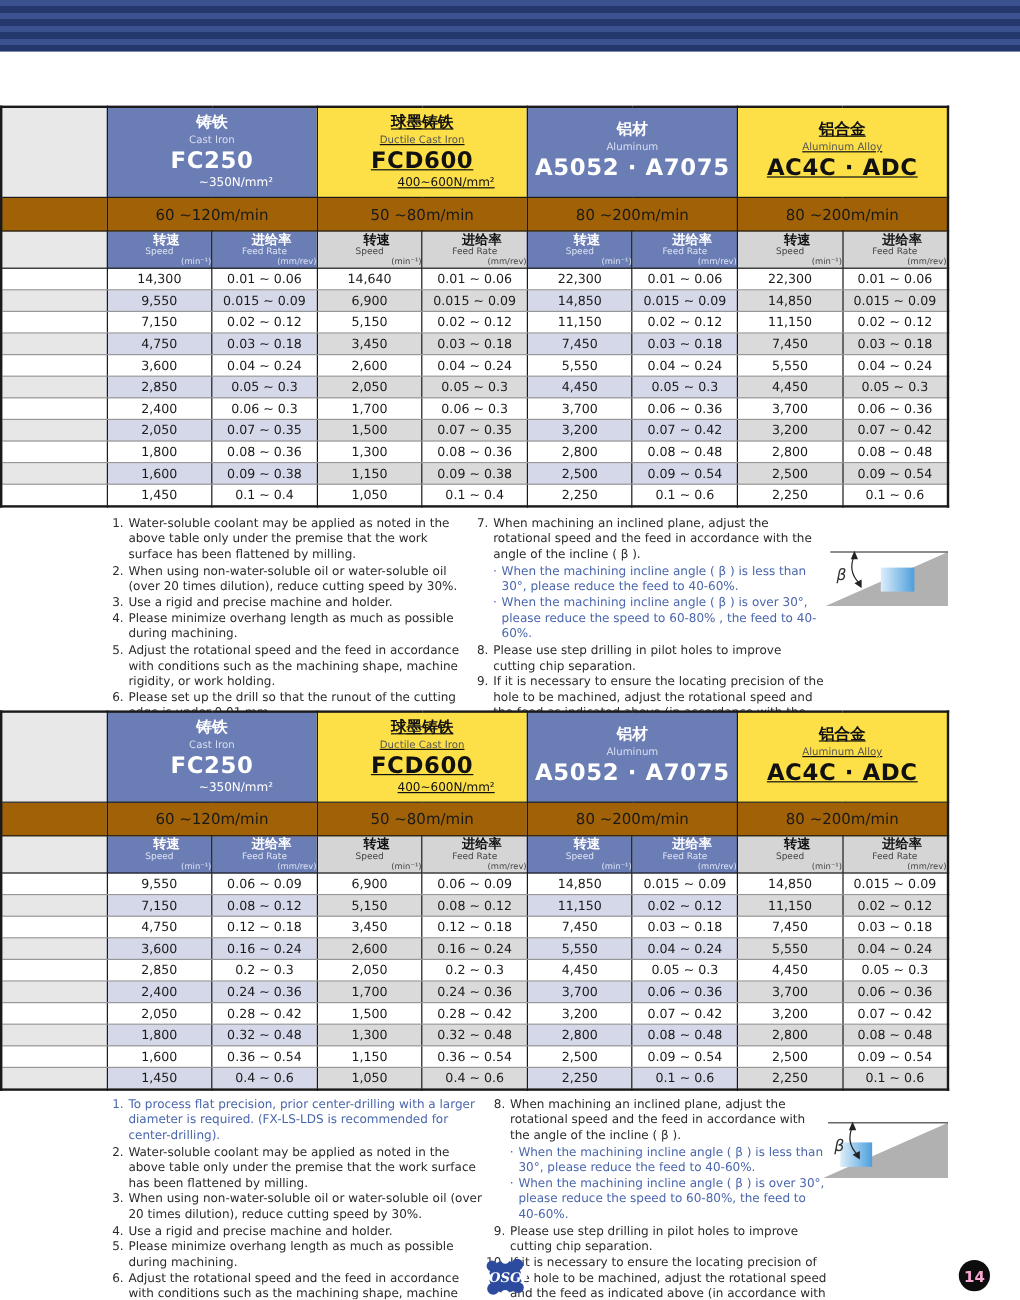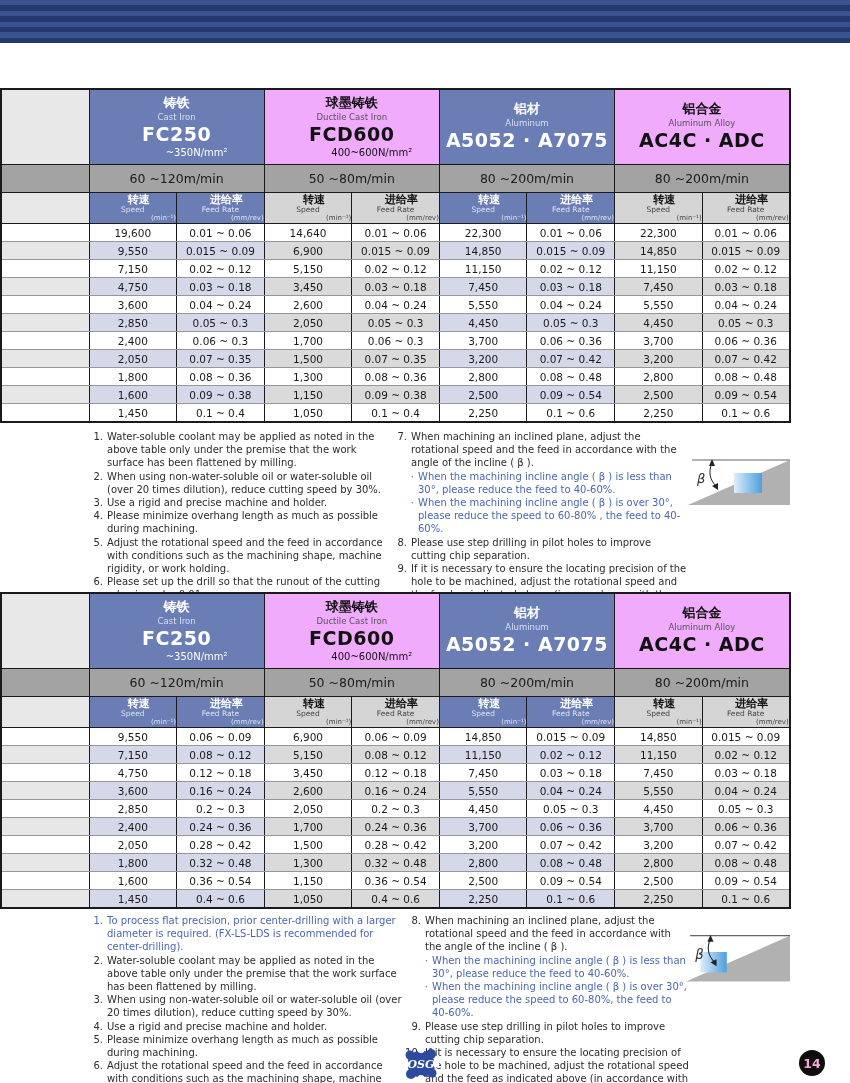--- a/index.html
+++ b/index.html
@@ -18,28 +18,28 @@
   table.spec col.c0{width:88px;}
   table.spec col.cn{width:87.6px;}
   table.spec th{border:1px solid #1a1a1a;padding:0;font-weight:normal;}
   table.spec td{border-left:1px solid #1a1a1a;border-right:1px solid #1a1a1a;
                 border-top:1px solid #979797;border-bottom:1px solid #979797;
                 padding:0;height:17px;font-size:10.5px;text-align:center;vertical-align:middle;background:#fff;}
   .mat-row th{height:74px;text-align:center;vertical-align:middle;}
   th.corner{background:#e8e8e8;}
   th.corner-white{background:#ffffff;}
   th.mat.blue{background:#6b7db5;color:#ffffff;}
-  th.mat.gray{background:#f0abfc;color:#111111;}
+  th.mat.gray{background:#fde047;color:#111111;text-decoration:underline;}
   .mat .cn{font-size:13px;font-weight:bold;line-height:1.25;}
   .mat .en{font-size:8.5px;line-height:1.2;}
   .mat.blue .en{color:#d9dff0;}
   .mat.gray .en{color:#555555;}
   .mat .grade{font-size:19px;font-weight:bold;line-height:1.3;letter-spacing:.5px;}
   .mat .spec-line{font-size:10px;line-height:1.2;margin-left:40px;}
-  .range-row th{height:27px;background:#a3a3a3;font-size:12.5px;font-weight:bold;text-align:center;
+  .range-row th{height:27px;background:#a16207;font-size:12.5px;font-weight:bold;text-align:center;
                 border-bottom:1px solid #1a1a1a;}
   .sub-row th{height:30px;text-align:center;vertical-align:middle;border-bottom:2px solid #1a1a1a;}
   th.sub.blue{background:#6b7db5;color:#ffffff;}
   th.sub.gray{background:#d5d5d5;color:#111111;}
   .sub .cn{font-size:11px;font-weight:bold;line-height:1.1;margin-left:12px;}
   .sub .en{font-size:7.5px;line-height:1.15;}
   .sub .unit{font-size:7px;line-height:1.1;text-align:right;}
   .sub.blue .en,.sub.blue .unit{color:#dfe4f3;}
   .sub.gray .en,.sub.gray .unit{color:#444444;}
   td.c-left{background:#ffffff;}
@@ -163,21 +163,21 @@
         <th class="sub gray">
           <div class="cn">进给率</div>
           <div class="en">Feed Rate</div>
           <div class="unit">(mm/rev)</div>
         </th>
       </tr>
     </thead>
     <tbody id="t1body">
         <tr>
           <td class="c-left"></td>
-          <td class="c-blue">19,600</td>
+          <td class="c-blue">14,300</td>
           <td class="c-blue">0.01 ~ 0.06</td>
           <td class="c-gray">14,640</td>
           <td class="c-gray">0.01 ~ 0.06</td>
           <td class="c-blue">22,300</td>
           <td class="c-blue">0.01 ~ 0.06</td>
           <td class="c-gray">22,300</td>
           <td class="c-gray">0.01 ~ 0.06</td>
         </tr>
         <tr class="alt">
           <td class="c-left"></td>

